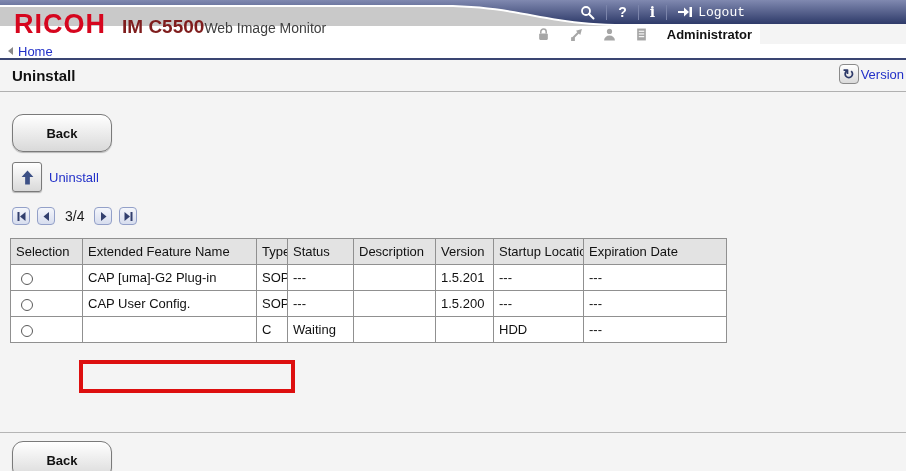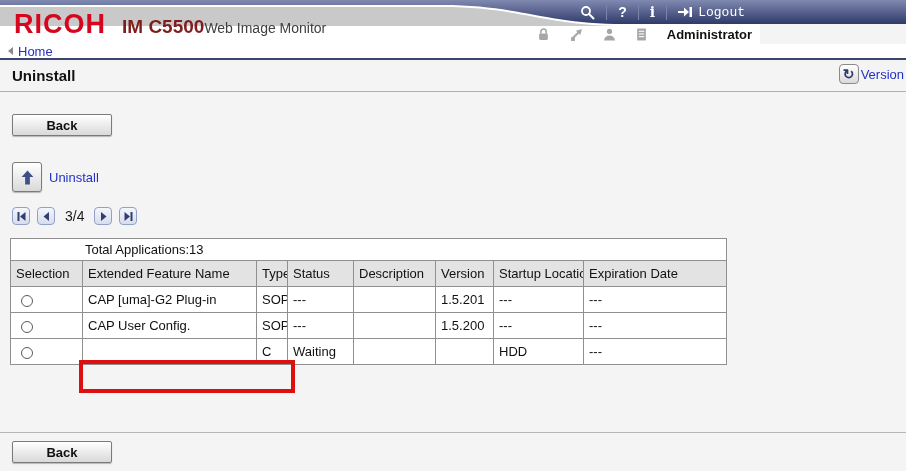--- a/index.html
+++ b/index.html
@@ -31,22 +31,22 @@
   .tri-left { width:0; height:0; border-top:4px solid transparent; border-bottom:4px solid transparent;
     border-right:5px solid #8a8a8a; margin-right:5px; }
   .home-link { color:#2230c8; font-size:13px; text-decoration:none; cursor:pointer; }
   .page-title { position:absolute; top:67px; left:12px; font-size:15px; font-weight:bold; }
   .title-divider { position:absolute; top:91px; left:0; width:906px; border-top:1px solid #b0b0b0; }
   .refresh { position:absolute; top:64px; right:2px; display:flex; align-items:center; gap:2px; cursor:pointer; }
   .icon-box { width:20px; height:20px; border:1px solid #8a8a8a; border-radius:4px;
     background:linear-gradient(#ffffff,#dadada); display:flex; align-items:center; justify-content:center;
     color:#2e3a69; font-size:14px; font-weight:bold; }
   .refresh-label { color:#2230c8; font-size:13px; }
-  .btn { width:100px; height:22px; background:linear-gradient(#ffffff,#d9d9d9); border:1px solid #7a7a7a;
-    border-radius:2px; font-weight:bold; font-size:13px; color:#111; cursor:pointer;
+  .btn { width:100px; height:38px; background:linear-gradient(#ffffff,#d9d9d9); border:1px solid #7a7a7a;
+    border-radius:11px; font-weight:bold; font-size:13px; color:#111; cursor:pointer;
     box-shadow:0 1px 1px rgba(0,0,0,.25); font-family:"Liberation Sans",sans-serif; }
   .btn-back-top { position:absolute; top:114px; left:12px; }
   .btn-back-bottom { position:absolute; top:441px; left:12px; }
   .uninstall-row { position:absolute; top:162px; left:12px; display:flex; align-items:center; gap:7px; }
   .sq-btn { width:30px; height:30px; background:linear-gradient(#ffffff,#d9d9d9); border:1px solid #7a7a7a;
     border-radius:3px; display:flex; align-items:center; justify-content:center; cursor:pointer;
     box-shadow:0 1px 1px rgba(0,0,0,.25); }
   .uninstall-label { color:#2230c8; font-size:13px; cursor:pointer; }
   .pager { position:absolute; top:207px; left:12px; display:flex; align-items:center; gap:7px; }
   .pg-btn { width:18px; height:18px; border:1px solid #93a0c8; border-radius:4px;
@@ -188,23 +188,20 @@
       <col style="width:174px">
       <col style="width:31px">
       <col style="width:66px">
     <col style="width:82px">
       <col style="width:58px">
       <col style="width:90px">
       <col style="width:143px">
   </colgroup>
   <thead>
     <tr>
-      <td colspan="8" class="summary-cell">Total Applications:13</td>
-    </tr>
-    <tr>
       <th>Selection</th>
       <th>Extended Feature Name</th>
       <th>Type</th>
       <th>Status</th>
       <th>Description</th>
       <th>Version</th>
       <th>Startup Location</th>
       <th>Expiration Date</th>
     </tr>
   </thead>

